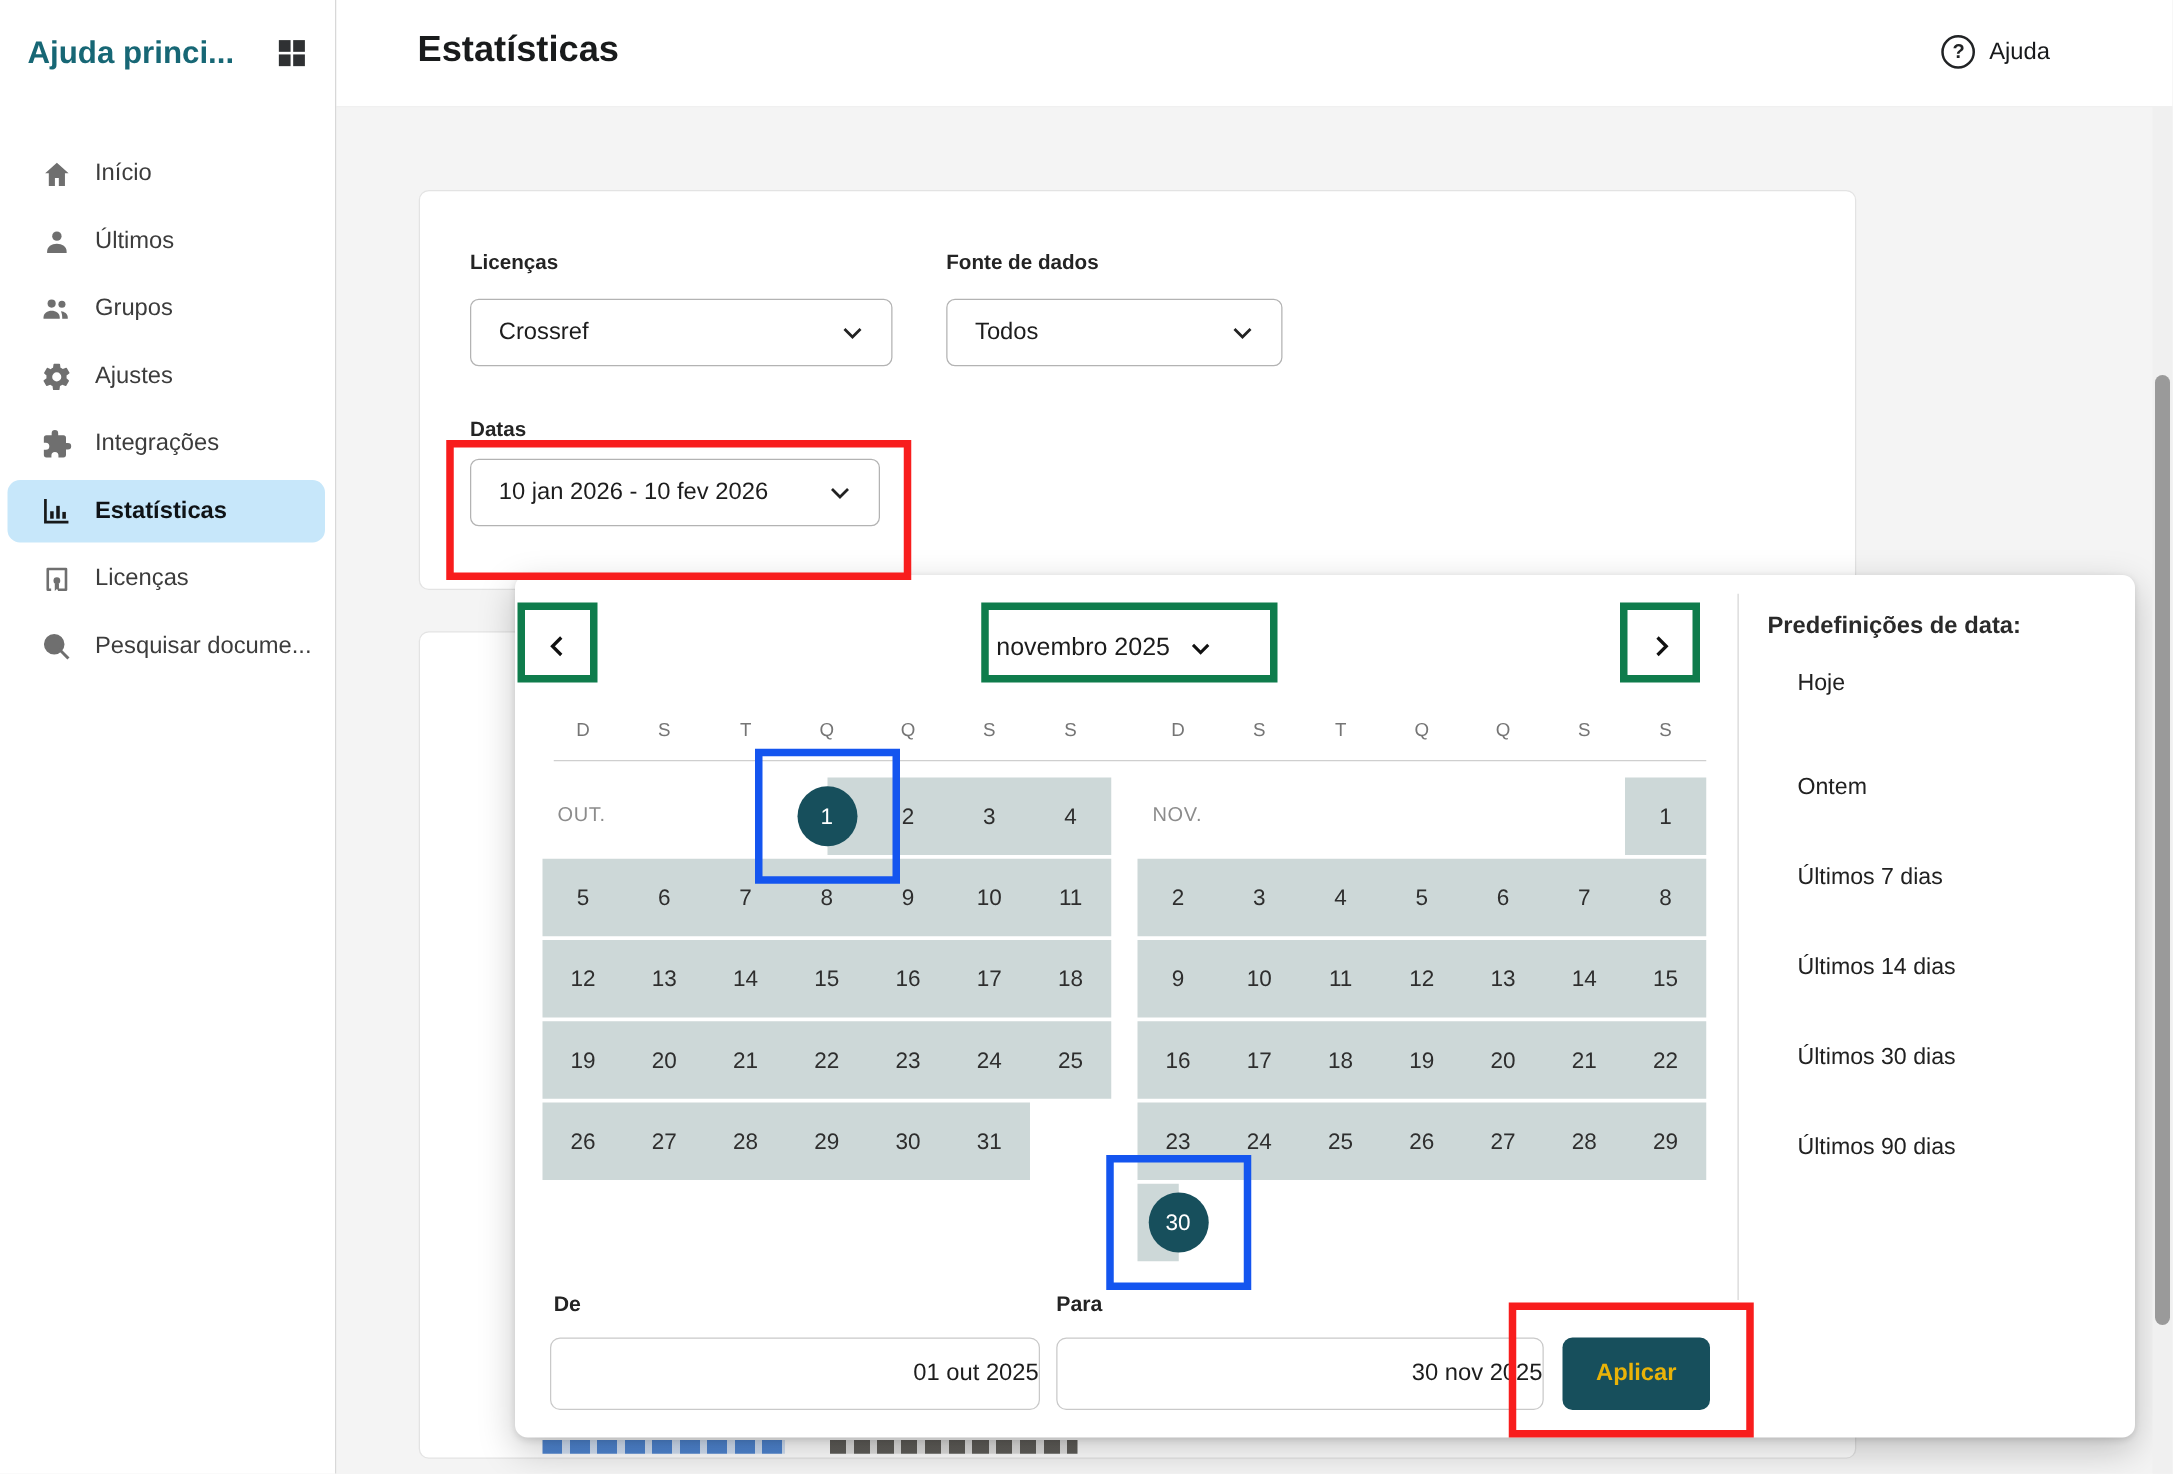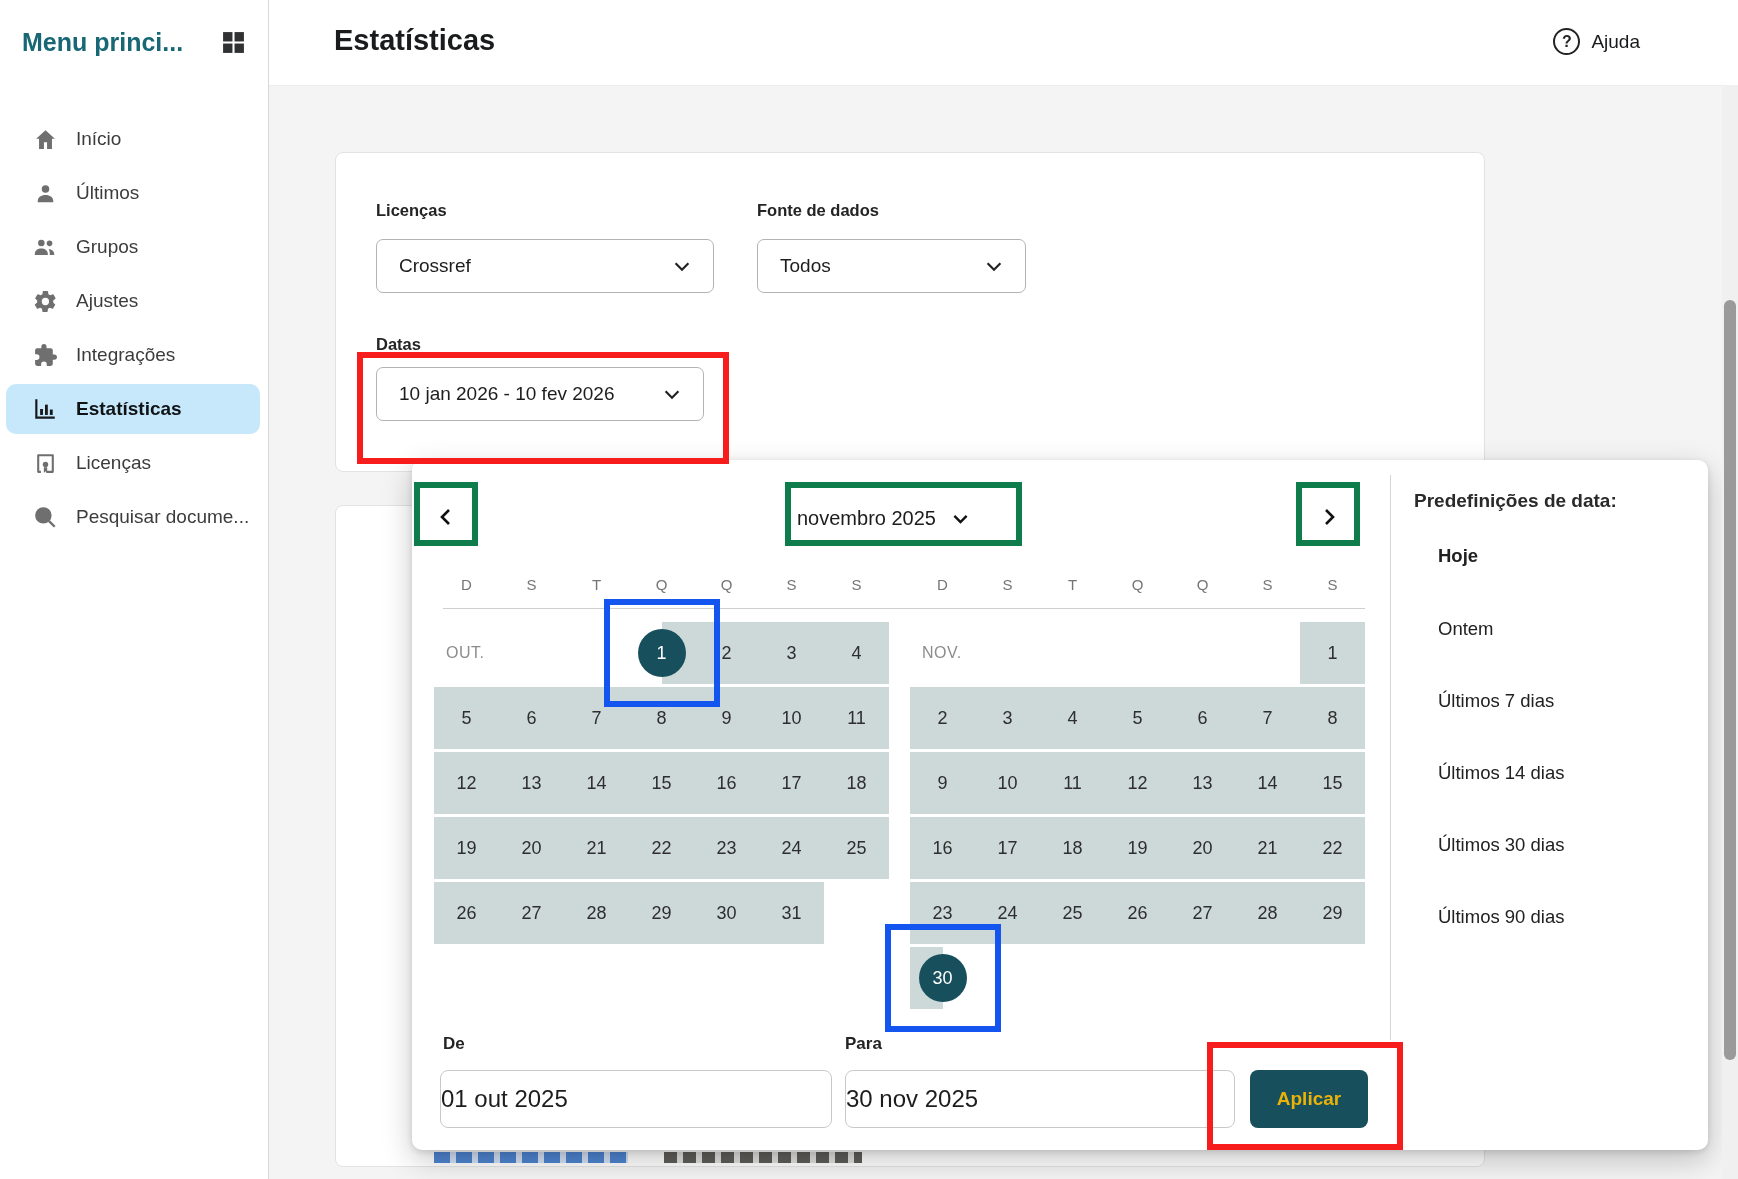--- a/index.html
+++ b/index.html
@@ -42,21 +42,21 @@
   .navbtn{width:44px;height:44px;display:flex;align-items:center;justify-content:center;cursor:pointer;background:#fff;border:none;}
   #month-dd{display:flex;align-items:center;gap:14px;cursor:pointer;}
   #month-dd .val{font-size:20px;color:#1c1c1c;}
   .wk-letter{position:absolute;width:40px;text-align:center;font-size:15px;color:#757575;}
   .month-abbr{position:absolute;font-size:16px;color:#8c8c8c;letter-spacing:.5px;}
   .band{position:absolute;background:var(--range);}
   .daycell{position:absolute;width:65px;height:62px;display:flex;align-items:center;justify-content:center;
            font-size:18px;color:#2e2e2e;cursor:pointer;}
   .daycircle{width:48px;height:48px;border-radius:50%;background:var(--teal-dark);color:#fff;display:flex;align-items:center;justify-content:center;font-size:18px;}
   #hdr-underline{height:1px;background:#cfcfcf;}
-  .inp{height:58px;box-sizing:border-box;border:1.5px solid #c9c9c9;border-radius:8px;background:#fff;display:flex;align-items:center;font-size:24px;color:#1d1d1d;}
+  .inp{height:58px;box-sizing:border-box;border:1.5px solid #c9c9c9;border-radius:8px;background:#fff;display:flex;align-items:center;font-size:19px;color:#1d1d1d;justify-content:flex-end;}
   #apply-btn{background:var(--teal-dark);color:#eab308;border:none;border-radius:8px;font-size:19px;font-weight:bold;
              font-family:inherit;cursor:pointer;}
   #presets-divider{width:1px;background:#d6d6d6;}
   #presets-title{font-size:19px;font-weight:bold;color:#2a2a2a;}
   .preset{position:absolute;left:1026px;font-size:18.5px;color:#212121;cursor:pointer;white-space:nowrap;}
 
   
   .ann{position:absolute;z-index:30;pointer-events:none;box-sizing:border-box;}
   .ann.red{border:6px solid var(--ann-red);}
   .ann.green{border:6px solid var(--ann-green);}
@@ -69,21 +69,21 @@
 
   
   #scroll-track{left:1722px;top:85px;width:16px;height:1094px;background:#f0f0f0;z-index:40;}
   #scroll-thumb{left:2px;top:215px;width:12px;height:760px;background:#9a9a9a;border-radius:6px;cursor:pointer;}
 </style>
 </head>
 <body>
 
 <div id="sidebar" class="abs">
   <div id="sb-title-row" class="abs">
-    <span id="sb-title">Menu princi...</span>
+    <span id="sb-title">Ajuda princi...</span>
     <span style="cursor:pointer;display:flex;">
       <svg width="25" height="25" viewBox="0 0 24 24">
           <g fill="#2f3133">
         <rect x="2" y="2" width="9" height="9"></rect>
             <rect x="13" y="2" width="9" height="9"></rect>
         <rect x="2" y="13" width="9" height="9"></rect>
             <rect x="13" y="13" width="9" height="9"></rect>
           </g>
         </svg>
     </span>
@@ -341,21 +341,21 @@
   <div class="fld-label abs" style="left:433px;top:574px;font-size:17px;">Para</div>
   <div class="inp abs" style="left:433px;top:610px;width:390px;">
     <span>30 nov 2025</span>
   </div>
 
   <button id="apply-btn" class="abs" style="left:838px;top:610px;width:118px;height:58px;">Aplicar</button>
 
   <div id="presets-divider" class="abs" style="left:978px;top:15px;height:565px;"></div>
   <div id="presets-title" class="abs" style="left:1002px;top:30px;">Predefinições de data:</div>
   <div id="presets-list">
-      <div class="preset" style="top: 85px; font-weight: bold;">Hoje</div>
+      <div class="preset" style="top: 75px;">Hoje</div>
       <div class="preset" style="top: 158px;">Ontem</div>
       <div class="preset" style="top: 230px;">Últimos 7 dias</div>
       <div class="preset" style="top: 302px;">Últimos 14 dias</div>
       <div class="preset" style="top: 374px;">Últimos 30 dias</div>
       <div class="preset" style="top: 446px;">Últimos 90 dias</div>
     </div>
 </div>
 
 <div class="ann red" style="left:357px;top:352px;width:372px;height:112px;"></div>
 <div class="ann red" style="left:1207px;top:1042px;width:196px;height:108px;"></div>

